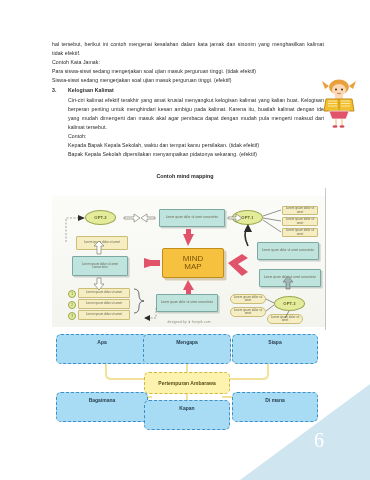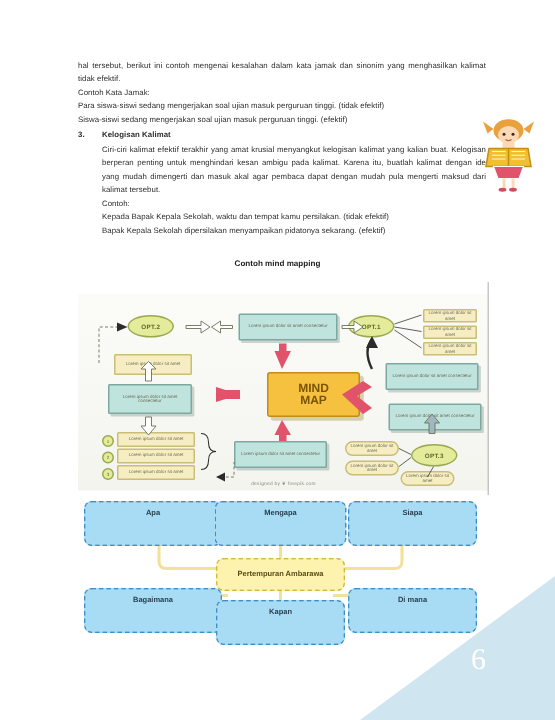--- a/index.html
+++ b/index.html
@@ -94,26 +94,25 @@
     border-radius:50%;
     font-weight:bold;
     color:#5d6626;
     font-size:4.2px;
     letter-spacing:.2px;
   }
   .mm-center{
     background:#f5c13f;
     border:1px solid #c18c18;
     border-radius:2px;
-    font-weight:bold;
+    font-weight:normal;
     font-size:8px;
     color:#7a5405;
     line-height:8.5px;
     box-shadow:2.5px 2.5px 0 rgba(150,120,40,.32);
-    margin-left:16px;
   }
   .mm-bullet{
     position:absolute;
     width:6px;height:6px;border-radius:50%;
     background:#e4ec9c;border:.7px solid #9aa84e;
     font-size:3px;color:#5d6626;
     display:flex;align-items:center;justify-content:center;
   }
   .mm-arrow{position:absolute;}
   .mm-credit{

